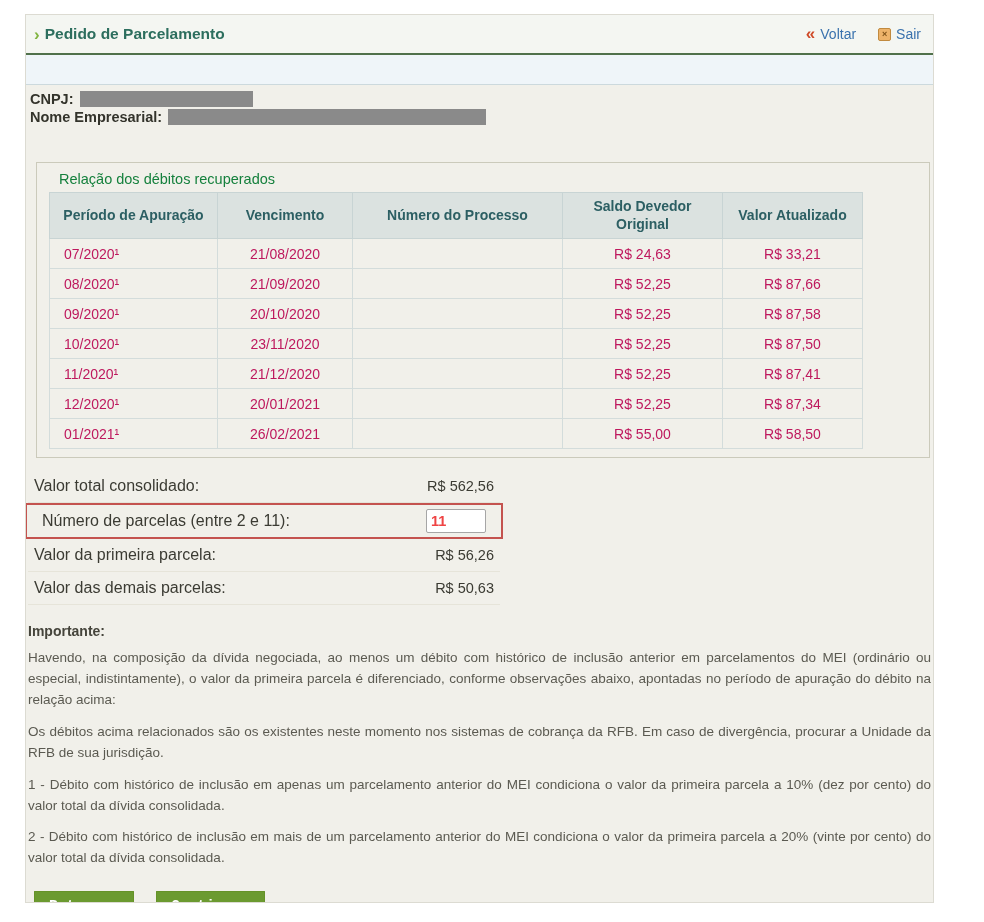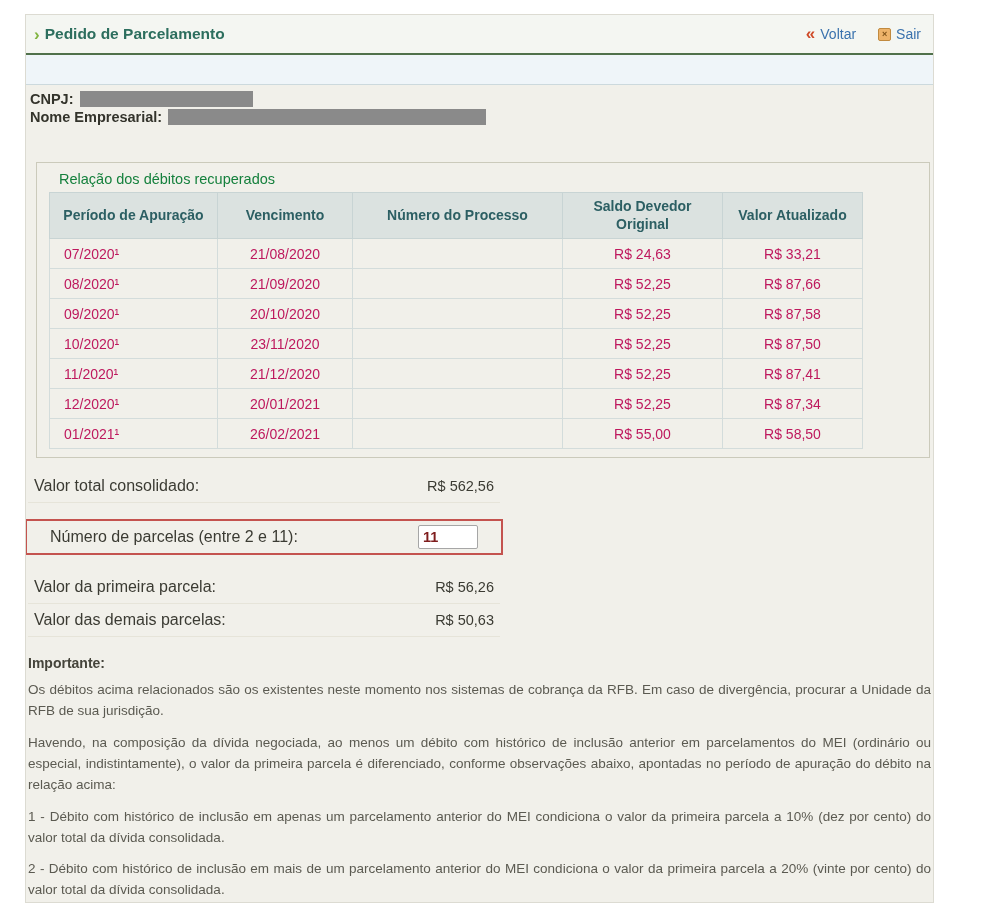--- a/index.html
+++ b/index.html
@@ -80,27 +80,27 @@
   
   .summary { margin: 12px 0 0 2px; width: 472px; }
   .summary-row {
     display: flex; align-items: center; justify-content: space-between;
     padding: 7px 6px; border-bottom: 1px solid #e6e4d9;
   }
   .summary-label { font-size: 16px; color: #3b3b33; text-align: center; }
   .summary-value { width: 140px; text-align: right; font-size: 14.5px; color: #3b3b33; }
   .summary-row.row-highlight {
     border: 2px solid #c4534f;
-    padding: 4px 23px; margin: 16px -3px;
+    padding: 4px 15px; margin: 0 -3px;
   }
   .row-highlight .summary-value { width: 143px; }
   .installments-input {
     width: 60px; height: 24px;
     border: 1px solid #a6a6a6; border-radius: 2px;
-    background: #ffffff; color: #7f1d1d;
+    background: #ffffff; color: #ef4444;
     font-family: inherit; font-size: 14.5px; font-weight: bold;
     padding: 0 4px; text-align: left;
   }
 
   
   .notes { margin: 18px 0 0 2px; width: 903px; }
   .notes-heading { font-size: 14px; font-weight: bold; color: #45443b; margin-bottom: 9px; }
   .notes p {
     font-size: 13.5px; color: #5b5a51; line-height: 1.55;
     text-align: justify; margin-bottom: 11px;
@@ -237,22 +237,22 @@
     </div>
     <div class="summary-row">
       <span class="summary-label">Valor das demais parcelas:</span>
       <span class="summary-value">R$ 50,63</span>
     </div>
   </div>
 
   <div class="notes">
     <div class="notes-heading">Importante:</div>
     <div>
+        <p>Havendo, na composição da dívida negociada, ao menos um débito com histórico de inclusão anterior em parcelamentos do MEI (ordinário ou especial, indistintamente), o valor da primeira parcela é diferenciado, conforme observações abaixo, apontadas no período de apuração do débito na relação acima:</p>
         <p>Os débitos acima relacionados são os existentes neste momento nos sistemas de cobrança da RFB. Em caso de divergência, procurar a Unidade da RFB de sua jurisdição.</p>
-        <p>Havendo, na composição da dívida negociada, ao menos um débito com histórico de inclusão anterior em parcelamentos do MEI (ordinário ou especial, indistintamente), o valor da primeira parcela é diferenciado, conforme observações abaixo, apontadas no período de apuração do débito na relação acima:</p>
         <p>1 - Débito com histórico de inclusão em apenas um parcelamento anterior do MEI condiciona o valor da primeira parcela a 10% (dez por cento) do valor total da dívida consolidada.</p>
         <p>2 - Débito com histórico de inclusão em mais de um parcelamento anterior do MEI condiciona o valor da primeira parcela a 20% (vinte por cento) do valor total da dívida consolidada.</p>
       </div>
   </div>
 
   <div class="actions">
     <button class="action-btn">Retornar</button>
     <button class="action-btn">Continuar</button>
   </div>
 

